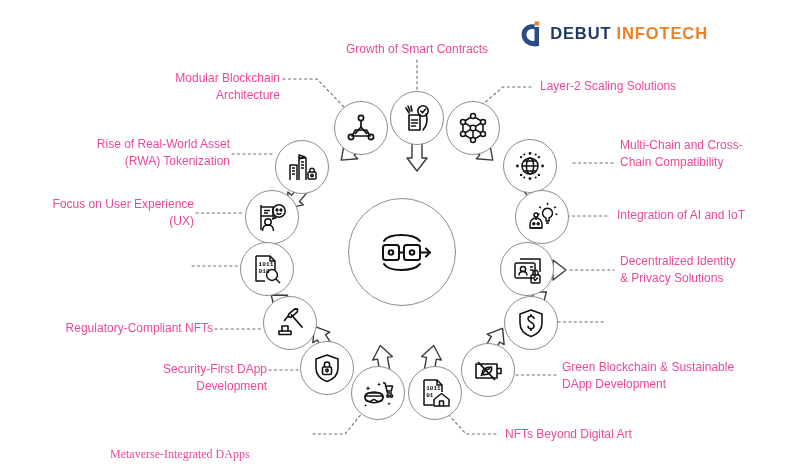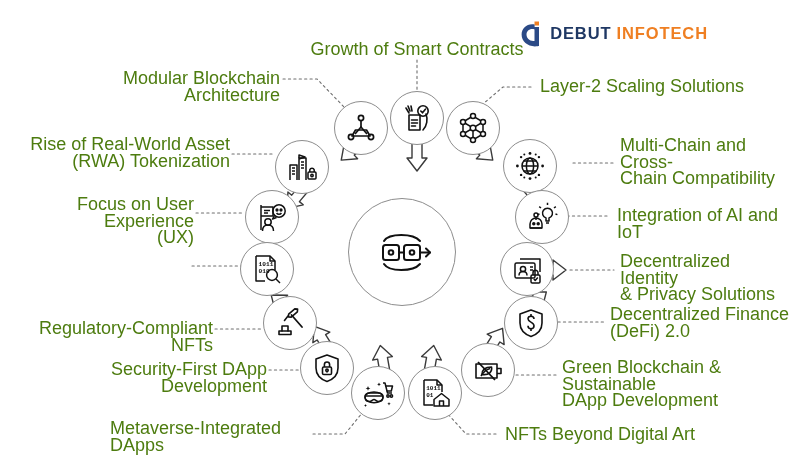--- a/index.html
+++ b/index.html
@@ -19,23 +19,23 @@
   .logo-text{font-size:16.5px;font-weight:bold;letter-spacing:.9px;white-space:nowrap;line-height:1;}
   .logo-debut{color:#1f3864;}
   .logo-info{color:#ef7f22;margin-left:5px;}
 
   
   #wires{position:absolute;left:0;top:0;width:794px;height:469px;overflow:visible;}
 
   
   .lbl{
     position:absolute;
-    font-size:18px;
+    font-size:12px;
     line-height:16.5px;
-    color:#4d7c0f;
+    color:#ec4899;
     white-space:pre-line;
   }
   .lbl.r{text-align:right;}
   .lbl.l{text-align:left;}
   .lbl.c{text-align:center;}
 
   
   .node{
     position:absolute;
     border-radius:50%;
@@ -180,30 +180,28 @@
 (UX)</div>
 
   <div class="lbl l" style="left:617px;top:199px;width:175px;">Integration of AI and IoT</div>
 
 
   <div class="lbl l" style="left:620px;top:245px;width:172px;">Decentralized Identity
 &amp; Privacy Solutions</div>
 
   <div class="lbl r" style="left:8px;top:312px;width:205px;">Regulatory-Compliant NFTs</div>
 
-  <div class="lbl l" style="left:610px;top:298px;width:180px;">Decentralized Finance
-(DeFi) 2.0</div>
 
   <div class="lbl r" style="left:85px;top:353px;width:182px;text-align:right;">Security-First DApp
 Development</div>
 
   <div class="lbl l" style="left:562px;top:351px;width:232px;">Green Blockchain &amp; Sustainable
 DApp Development</div>
 
-  <div class="lbl l" style="left:110px;top:412px;width:205px;">Metaverse-Integrated DApps</div>
+  <div class="lbl l" style="left:110px;top:438px;width:205px;font-family:Liberation Serif, serif;">Metaverse-Integrated DApps</div>
 
   <div class="lbl l" style="left:505px;top:418px;width:200px;">NFTs Beyond Digital Art</div>
 
   <div class="hub" style="left:348px;top:190px;width:108px;height:108px;">
     <svg width="62" height="54" viewBox="0 0 62 54">
       <g fill="none" stroke="#111" stroke-width="2" stroke-linecap="round" stroke-linejoin="round">
         <path d="M13 16 C18 8, 42 8, 49 16"></path>
         <path d="M13 39 C18 47, 42 47, 49 39"></path>
         <rect x="12" y="20" width="16" height="15" rx="2.5"></rect>
         <rect x="33" y="20" width="16" height="15" rx="2.5"></rect>

